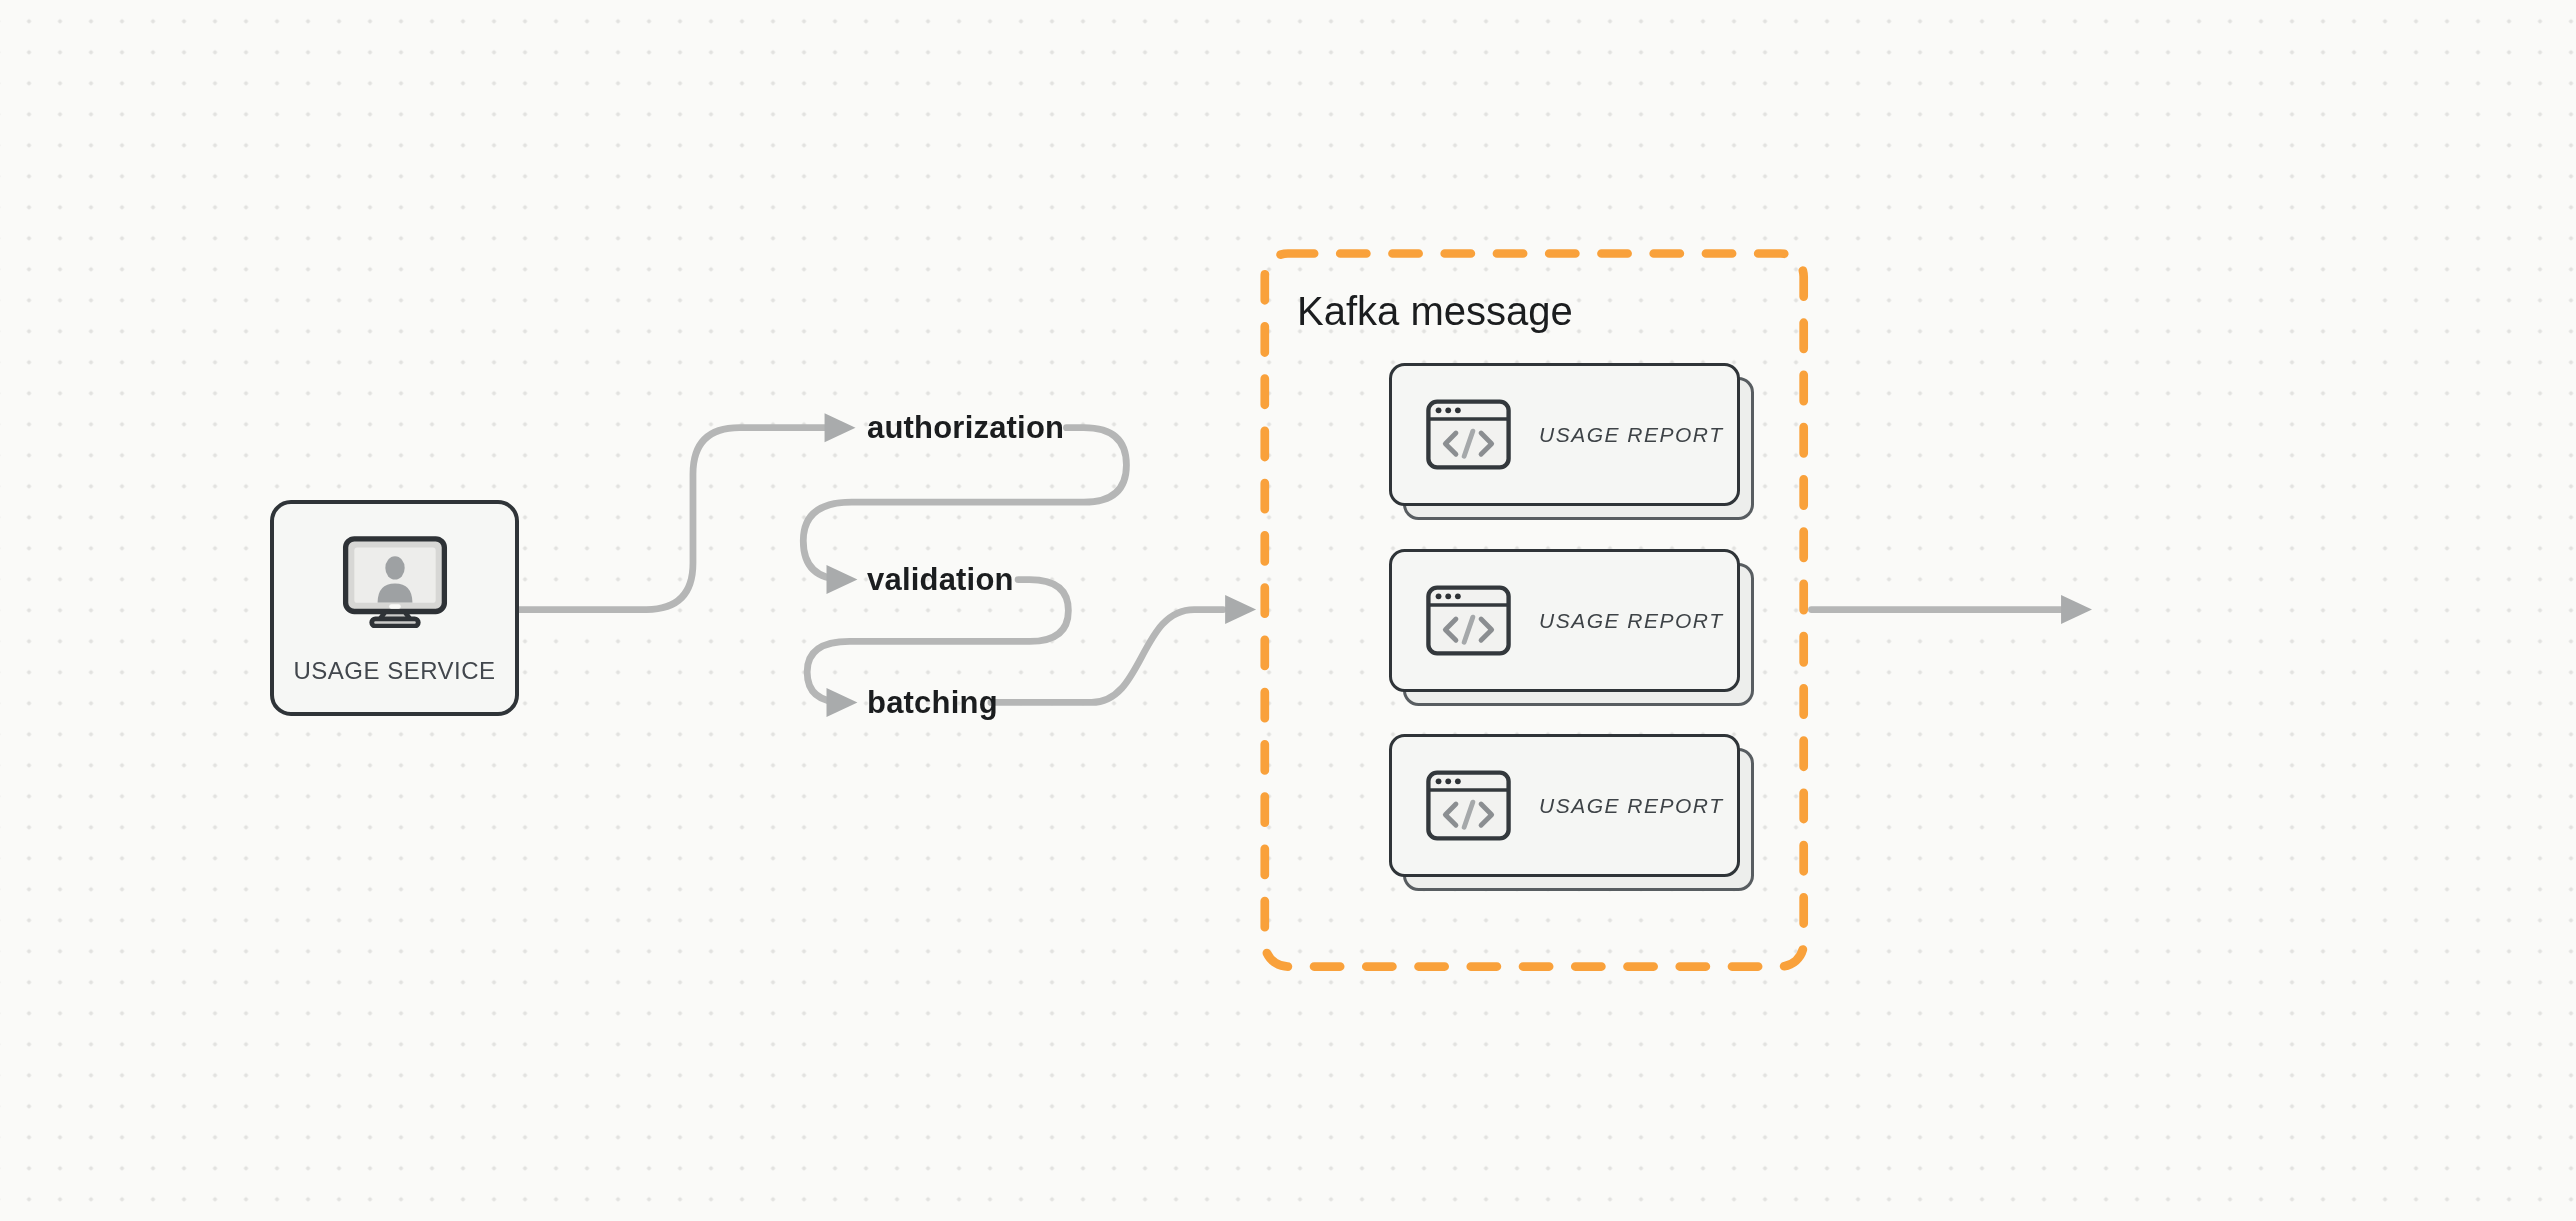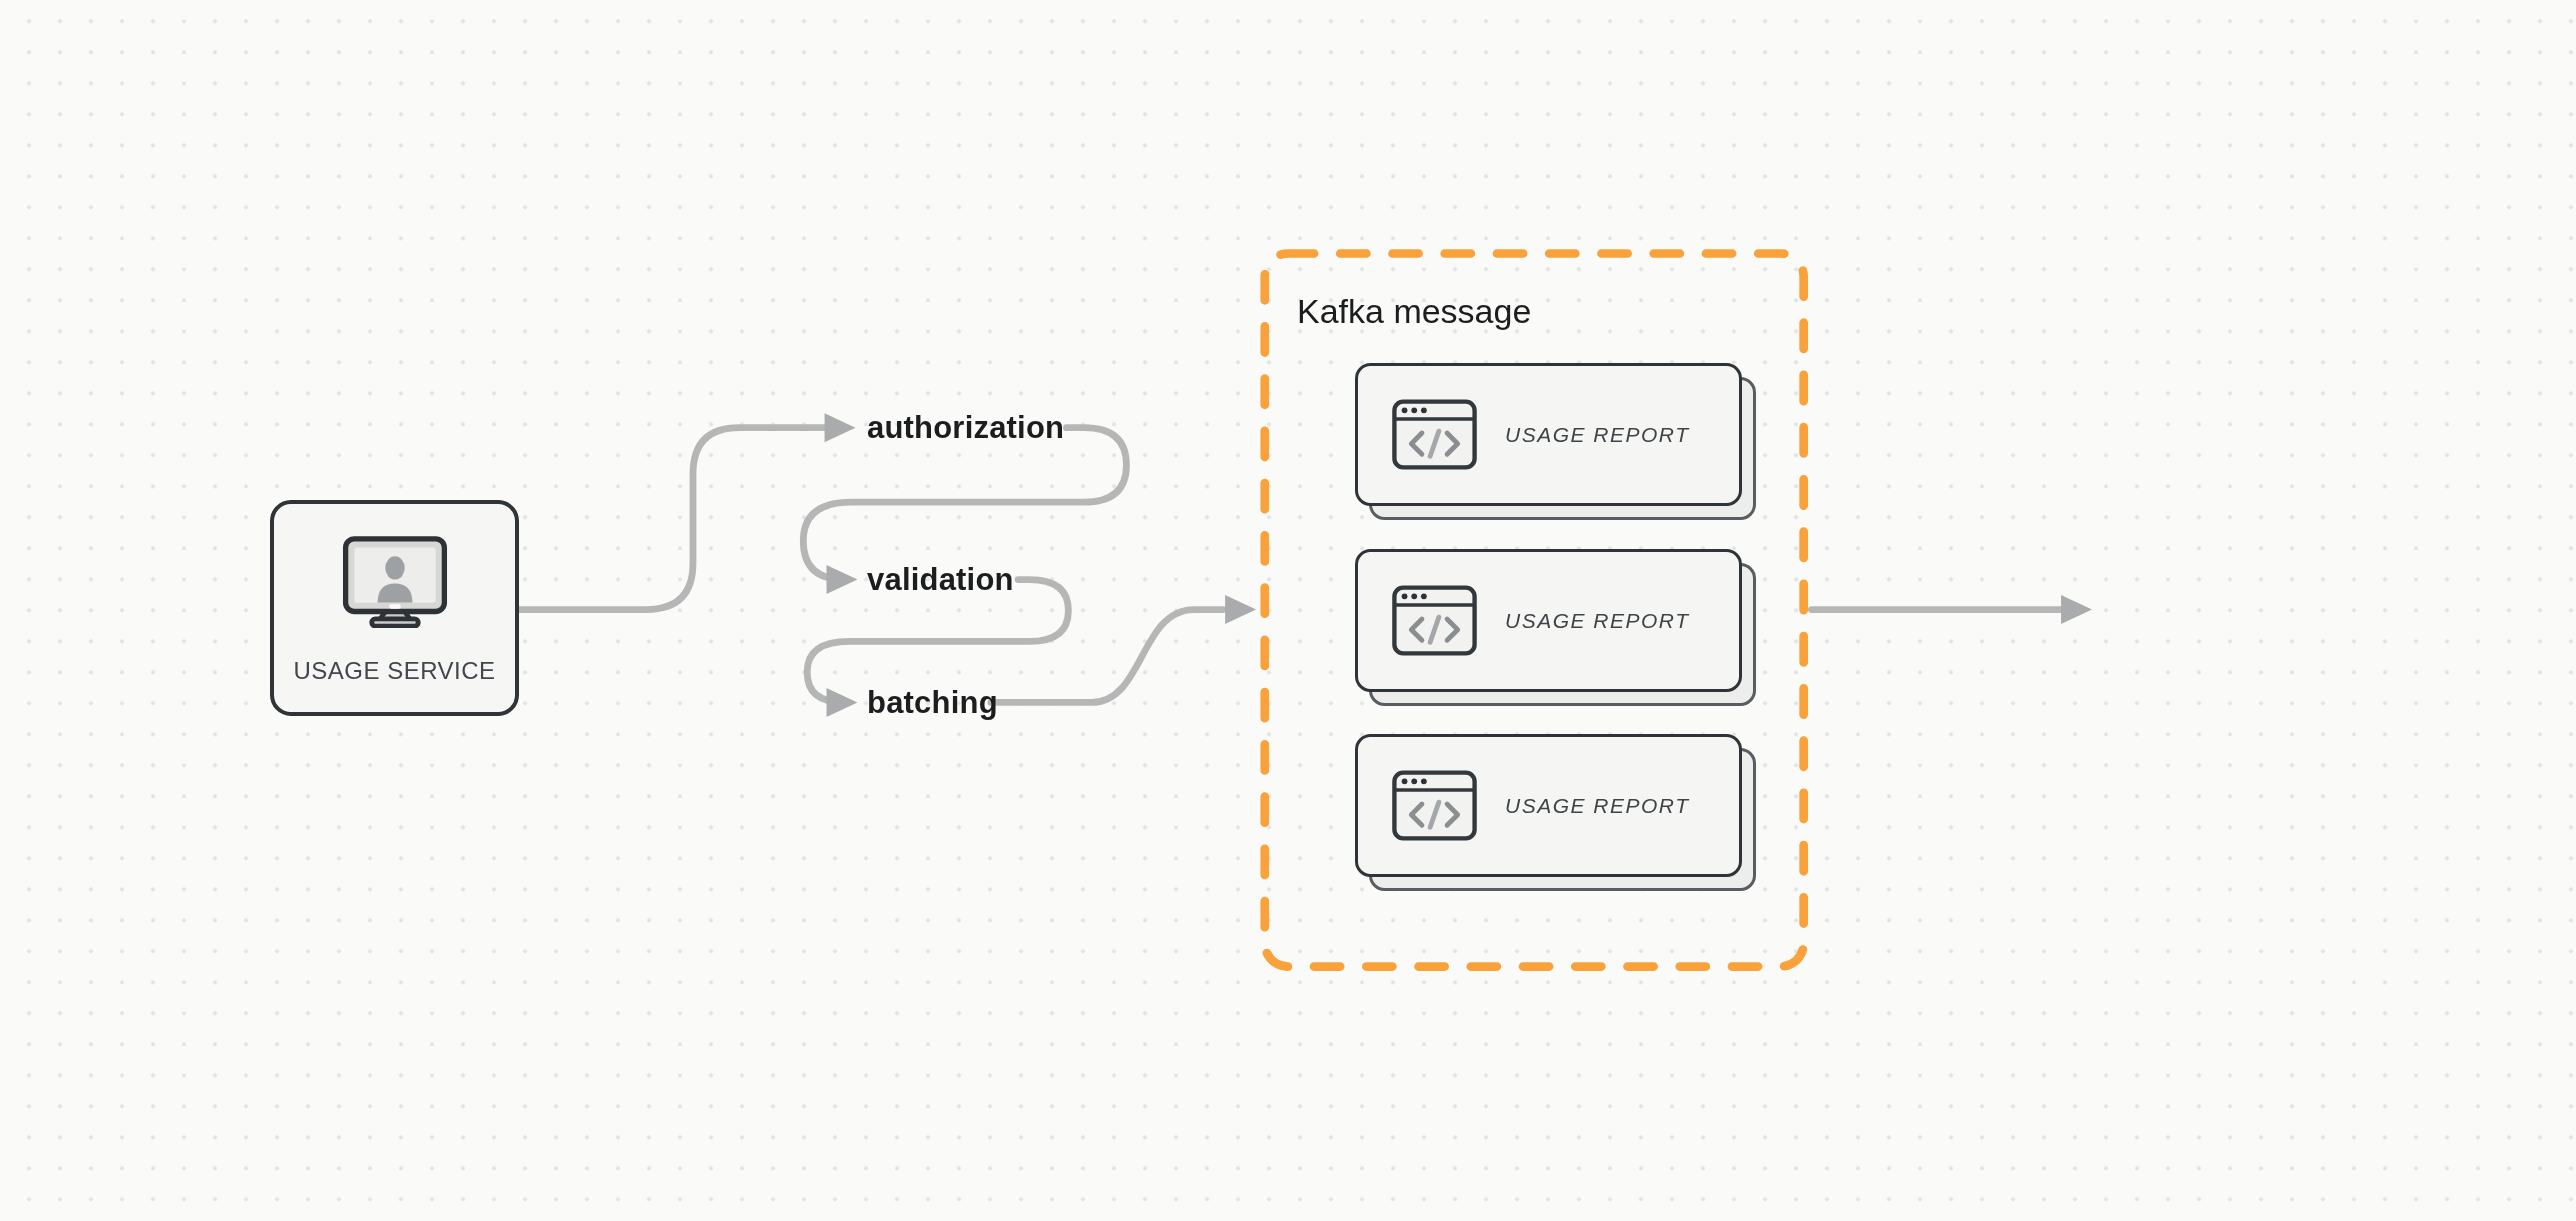--- a/index.html
+++ b/index.html
@@ -39,24 +39,24 @@
     position:absolute;
     transform:translateY(-50%);
     font-size:31px;font-weight:700;color:#1B1D1F;
     letter-spacing:0.2px;white-space:nowrap;
   }
   #step-authorization{left:867px;top:428px;}
   #step-validation{left:867px;top:580px;}
   #step-batching{left:867px;top:703px;}
   #group-title{
     position:absolute;left:1297px;top:290px;
-    font-size:34px;font-weight:500;color:#1B1D1F;
+    font-size:40px;font-weight:500;color:#1B1D1F;
     line-height:43px;white-space:nowrap;
   }
-  .card{position:absolute;left:1355px;width:351px;height:143px;padding-left:36px;}
+  .card{position:absolute;left:1389px;width:351px;height:143px;}
   #card-0{top:363px;}
   #card-1{top:549px;}
   #card-2{top:734px;}
   .card .card-shadow{
     position:absolute;left:13.5px;top:13.5px;width:100%;height:100%;
     box-sizing:border-box;
     background:#EDEEEC;border:3.9px solid #585D61;border-radius:15.5px;
   }
   .card .card-front{
     position:absolute;left:0;top:0;width:100%;height:100%;

